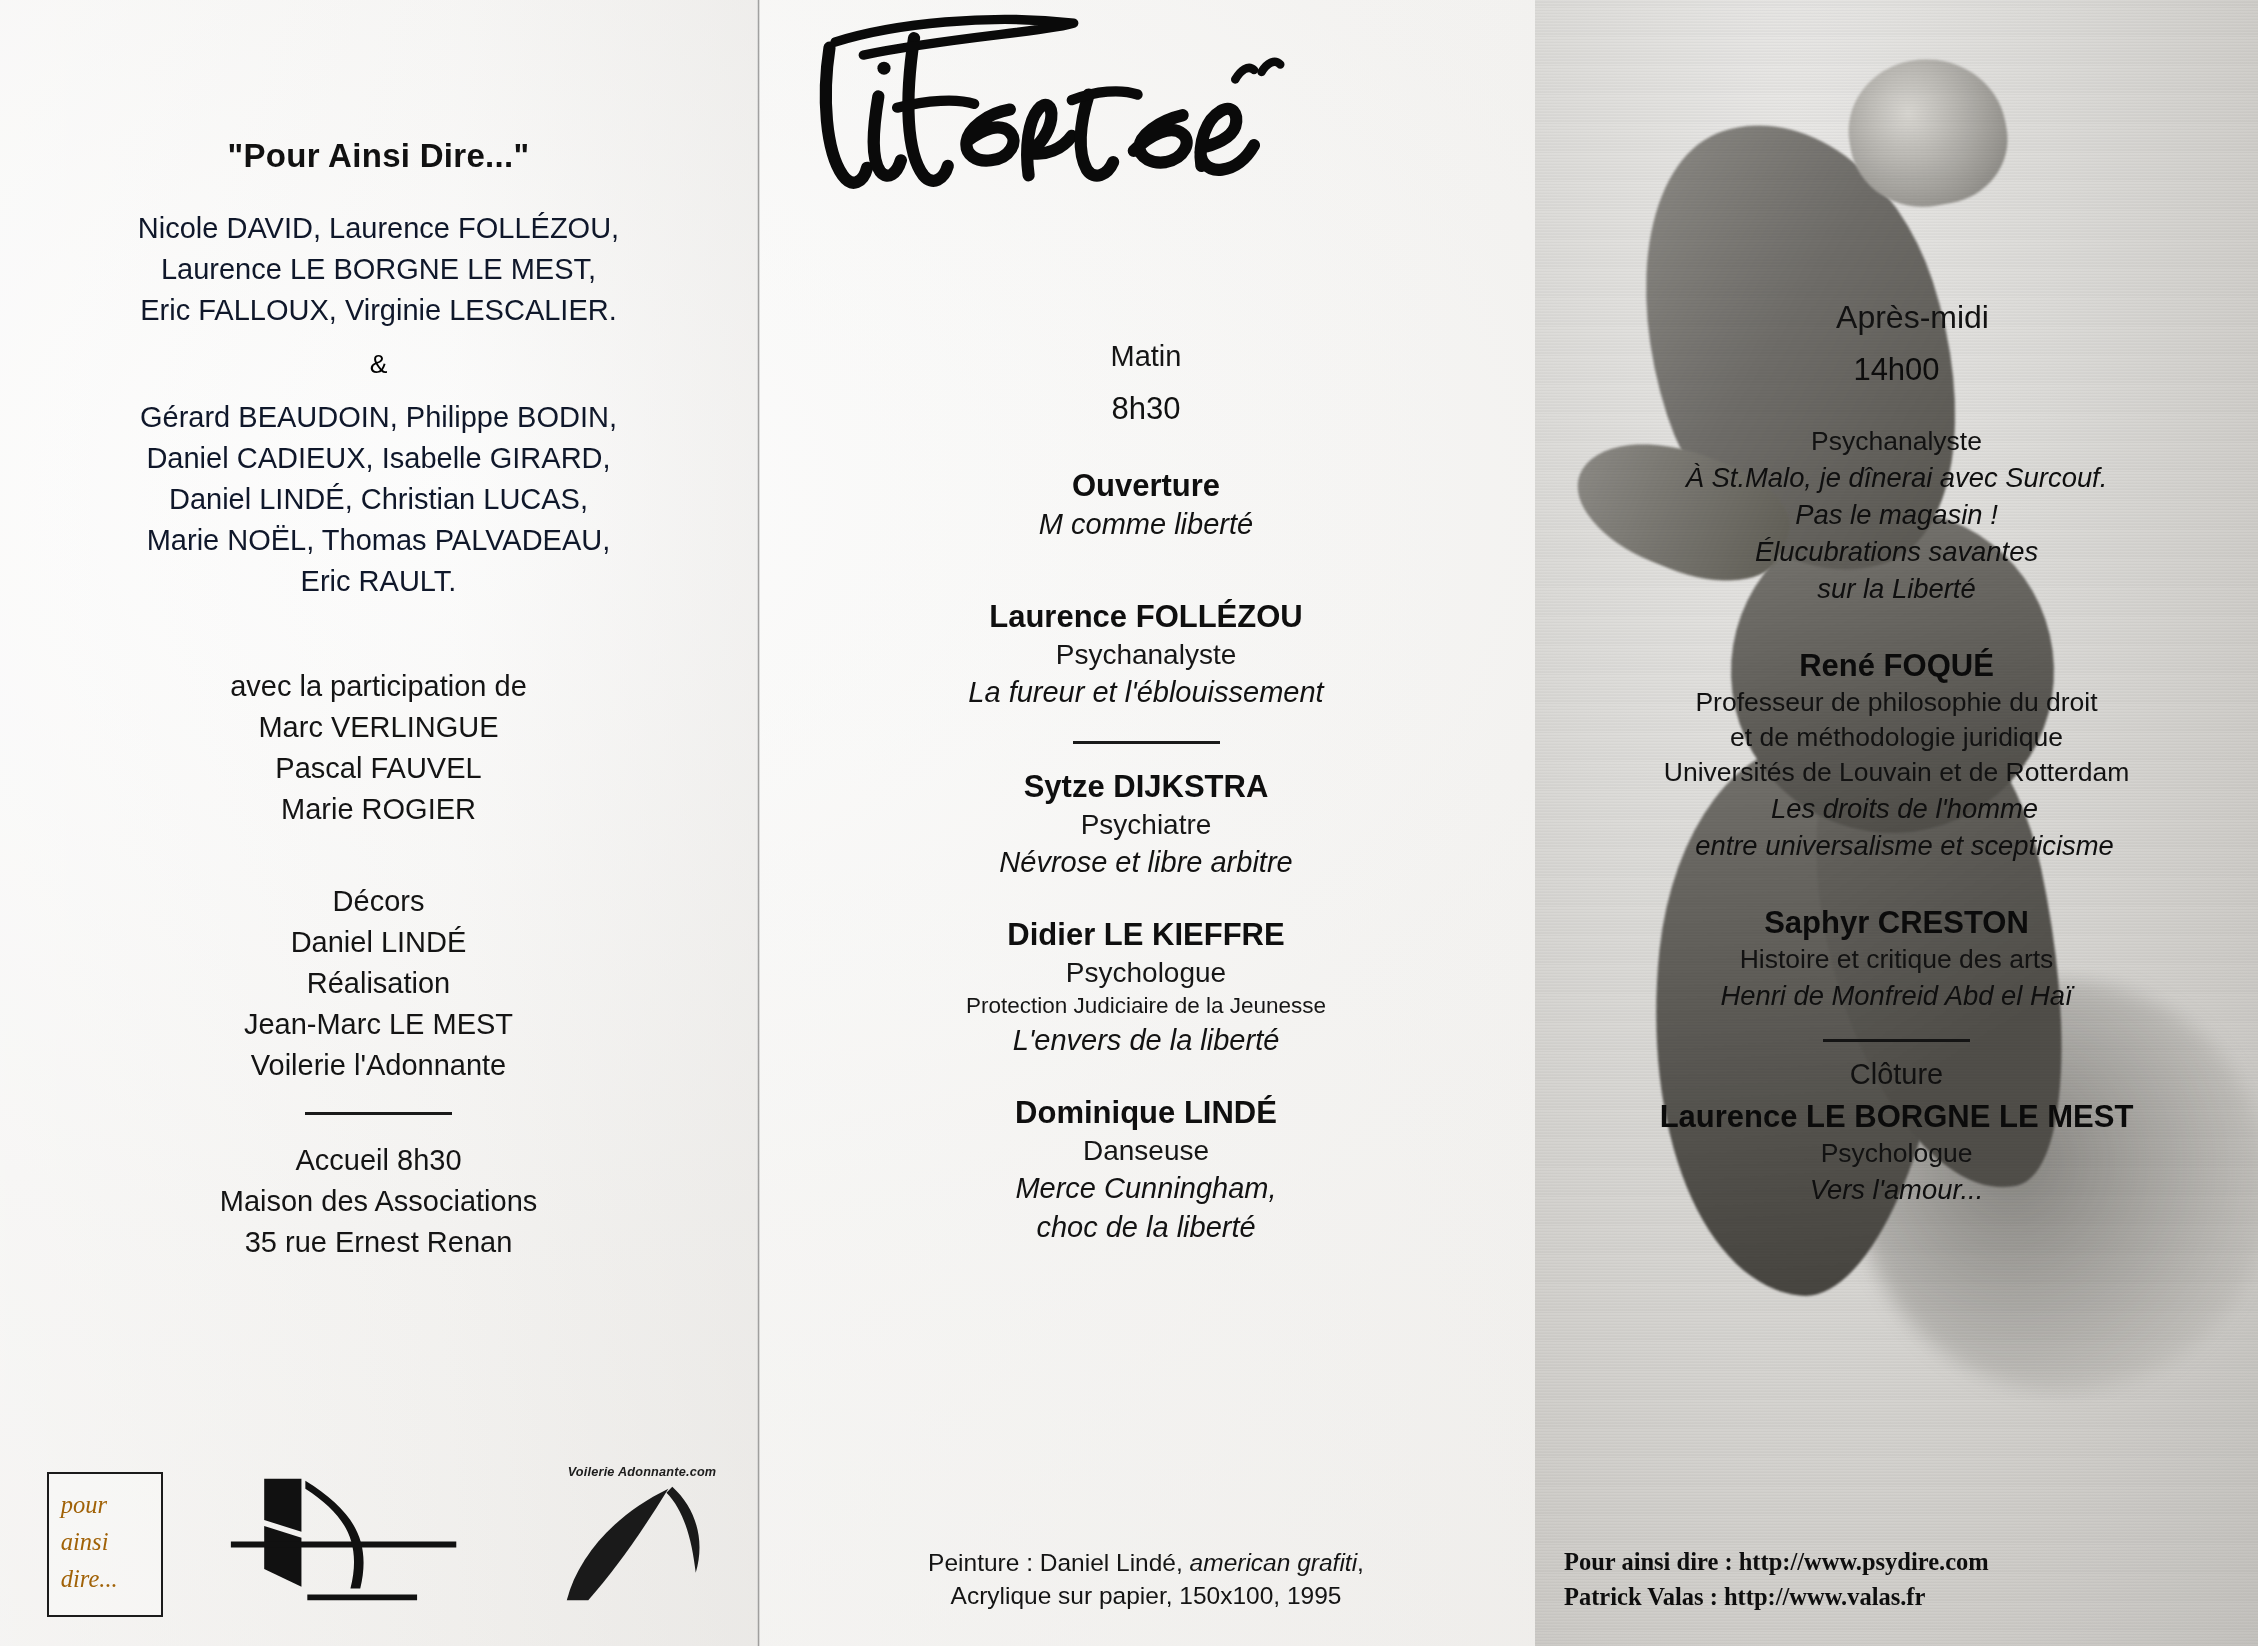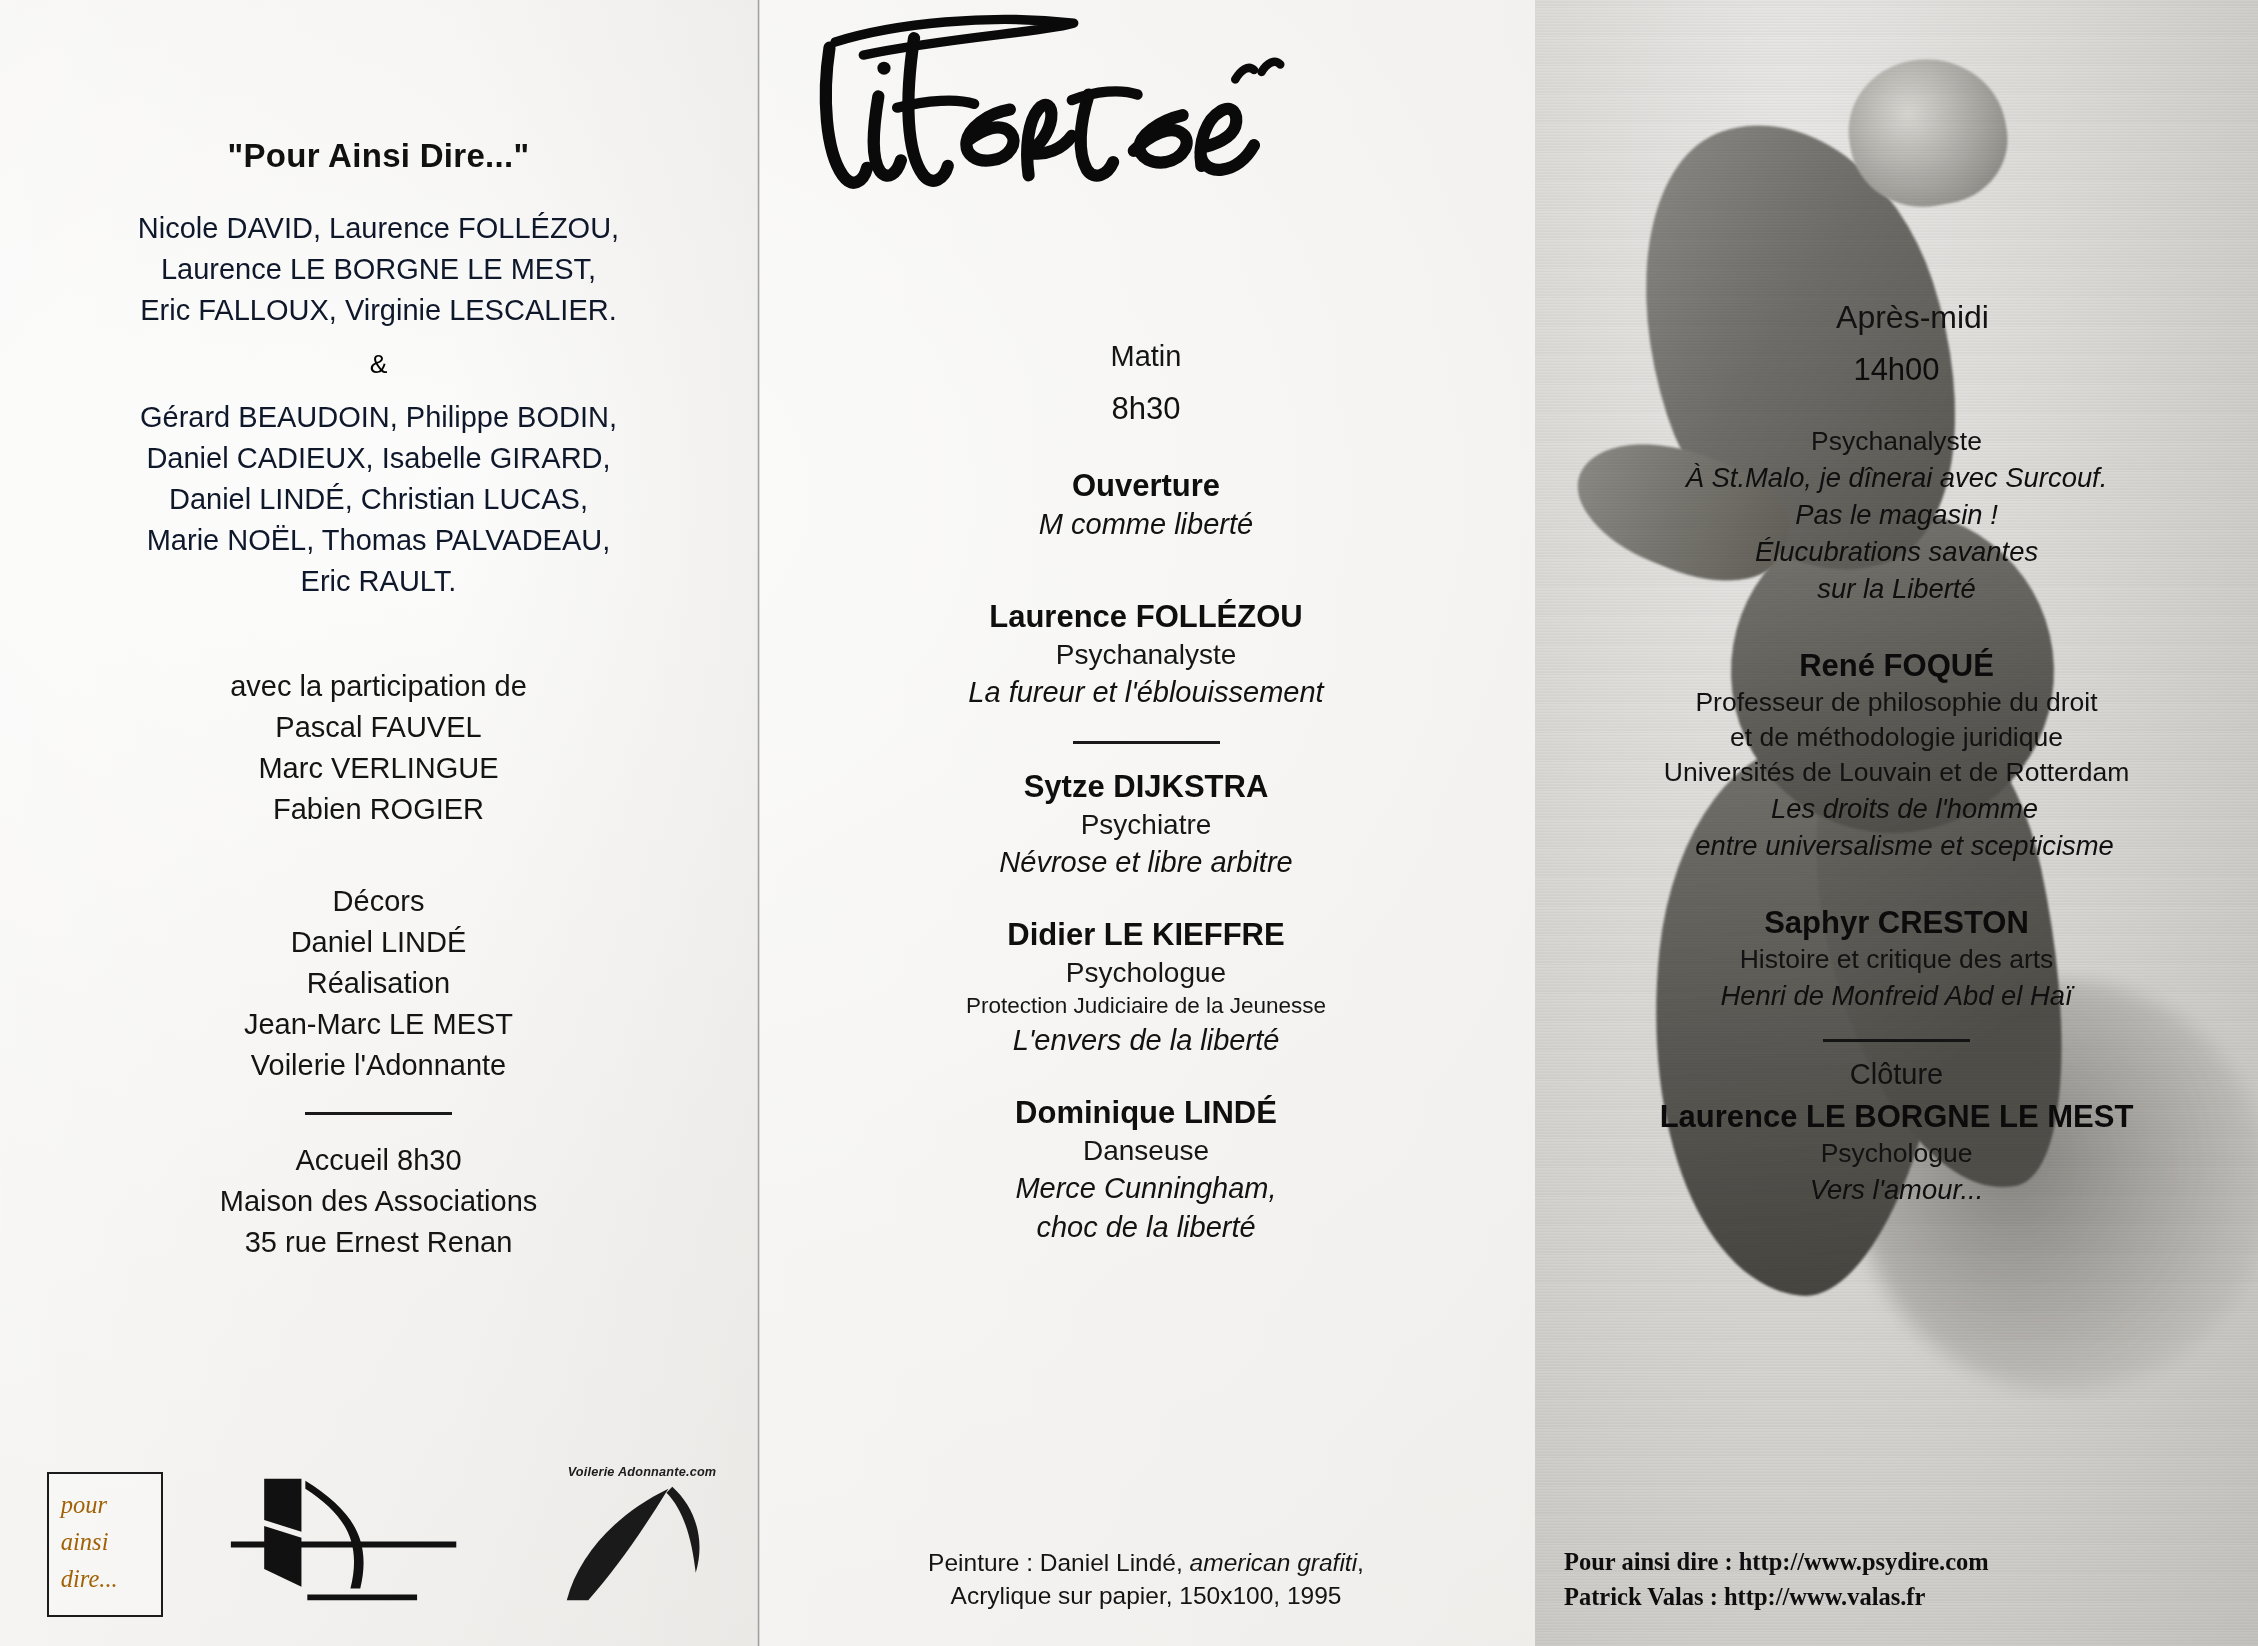--- a/index.html
+++ b/index.html
@@ -325,23 +325,23 @@
     <div class="center lp-names" style="margin-top:13.7px;">
       <div>Gérard BEAUDOIN, Philippe BODIN,</div>
       <div>Daniel CADIEUX, Isabelle GIRARD,</div>
       <div>Daniel LINDÉ, Christian LUCAS,</div>
       <div>Marie NOËL, Thomas PALVADEAU,</div>
       <div>Eric RAULT.</div>
     </div>
 
     <div class="center lp-block" style="margin-top:64px;text-align:center;">
       <div>avec la participation de</div>
+      <div>Marc VERLINGUE</div>
       <div>Pascal FAUVEL</div>
-      <div>Marc VERLINGUE</div>
-      <div>Fabien ROGIER</div>
+      <div>Marie ROGIER</div>
     </div>
 
     <div class="center lp-block" style="margin-top:51px;">
       <div>Décors</div>
       <div>Daniel LINDÉ</div>
       <div>Réalisation</div>
       <div>Jean-Marc LE MEST</div>
       <div>Voilerie l'Adonnante</div>
     </div>
 

